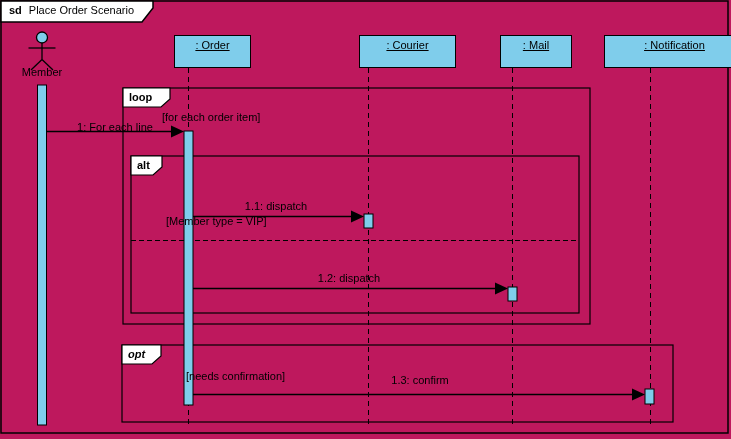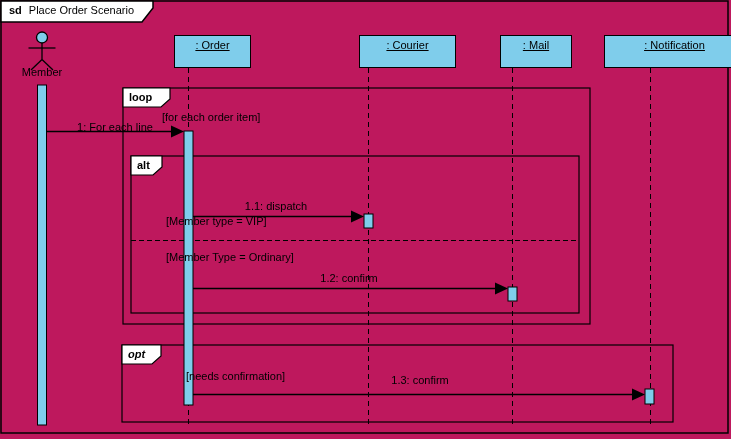--- a/index.html
+++ b/index.html
@@ -98,21 +98,20 @@
   <div class="lifeline-box" style="left:580px; width:141px;text-decoration:underline;">
     <span>: Notification</span>
   </div>
 
   <div class="label op" style="left:129px; top:91px;">loop</div>
   <div class="label op" style="left:137px; top:159px;text-align:right;">alt</div>
   <div class="label op" style="left:128px; top:348px;font-style:italic;">opt</div>
 
   <div class="label" style="left:162px; top:111px;">[for each order item]</div>
   <div class="label" style="left:166px; top:179px;margin-top:36px;">[Member type = VIP]</div>
-  <div class="label" style="left:166px; top:251px;">[Member Type = Ordinary]</div>
   <div class="label" style="left:160px; top:370px;padding-left:26px;">[needs confirmation]</div>
 
   <div class="label center" style="left:60px; top:121px; width:110px;">1: For each line</div>
   <div class="label center" style="left:220px; top:200px; width:112px;">1.1: dispatch</div>
-  <div class="label center" style="left:293px; top:272px; width:112px;">1.2: confirm</div>
+  <div class="label center" style="left:293px; top:272px; width:112px;">1.2: dispatch</div>
   <div class="label center" style="left:364px; top:374px; width:112px;">1.3: confirm</div>
 
 </div>
 
 </body></html>

